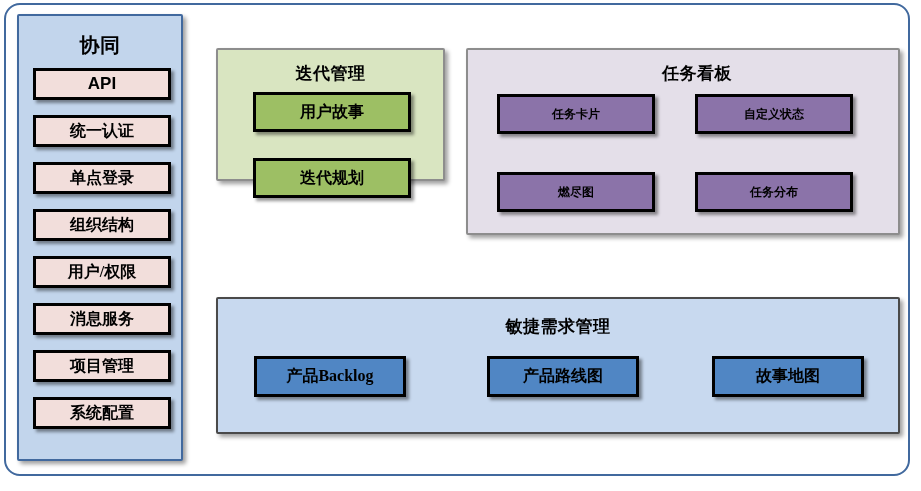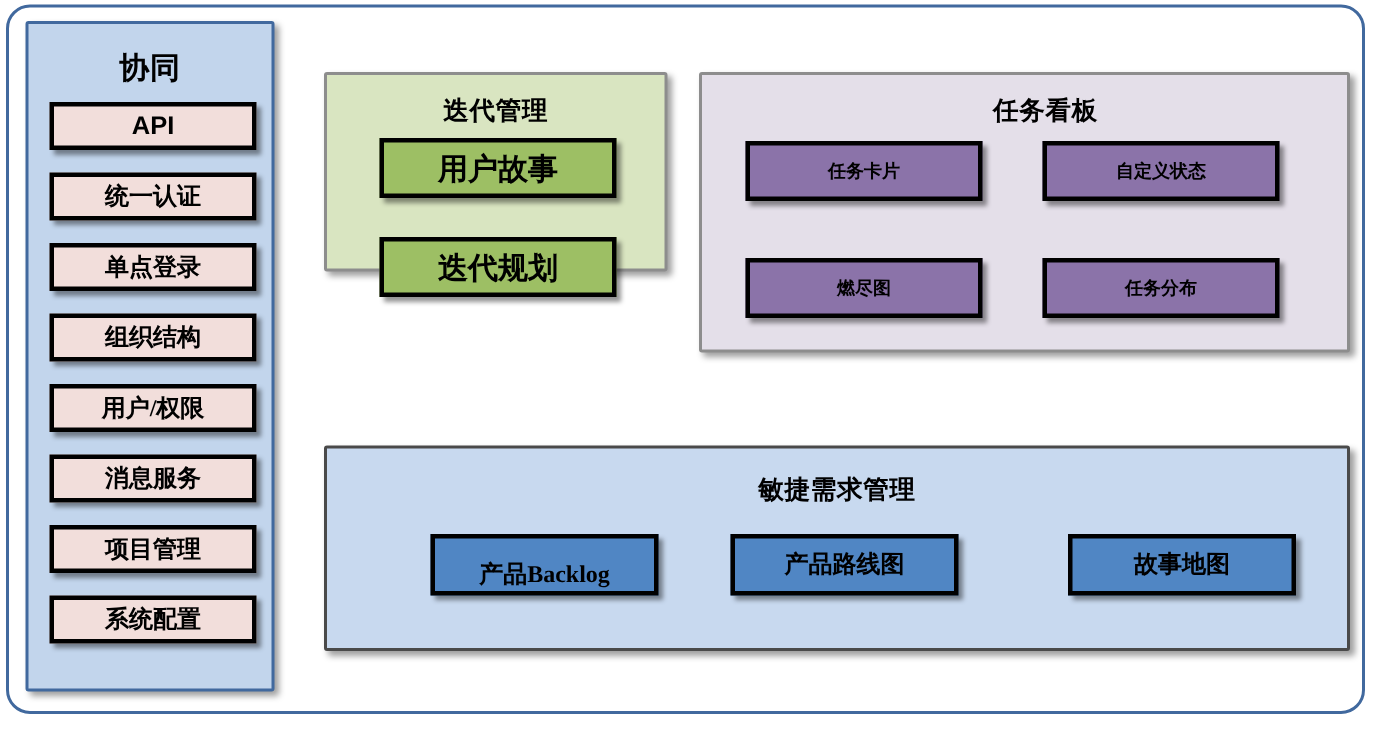--- a/index.html
+++ b/index.html
@@ -103,21 +103,21 @@
     left: 35px;
     width: 158px;
     height: 40px;
     background: #9dbf64;
     border: 3px solid #000000;
     box-sizing: border-box;
     box-shadow: 3px 3px 3px rgba(0,0,0,0.42);
     display: flex;
     align-items: center;
     justify-content: center;
-    font-size: 20px;
+    font-size: 16px;
     font-weight: bold;
     color: #000000;
     font-family: "Liberation Serif", "DejaVu Serif", serif;
   }
 
   
   .panel-board {
     left: 466px;
     top: 48px;
     width: 434px;
@@ -238,21 +238,21 @@
       <span>燃尽图</span>
     </div>
     <div class="box-purple" style="left:227px; top:122px;">
       <span>任务分布</span>
     </div>
   </div>
 
   <div class="panel panel-agile">
     <div class="panel-title">敏捷需求管理</div>
 
-    <div class="box-blue" style="left:69px;align-items:flex-end;">
+    <div class="box-blue" style="left:36px;">
       <span>产品Backlog</span>
     </div>
     <div class="box-blue" style="left:269px;">
       <span>产品路线图</span>
     </div>
     <div class="box-blue" style="left:494px;">
       <span>故事地图</span>
     </div>
   </div>
 

